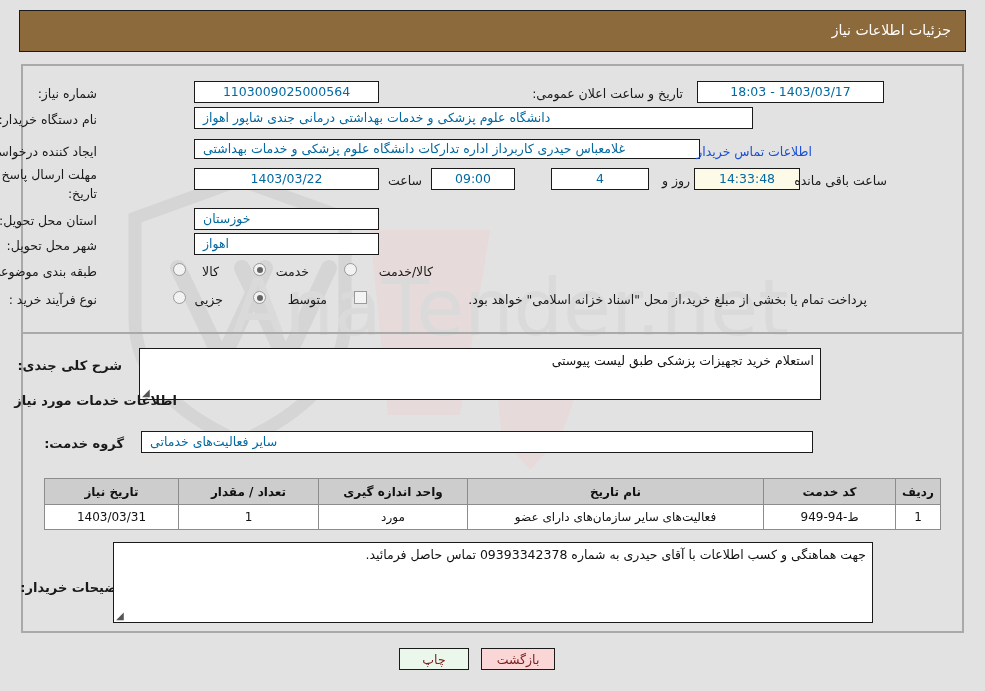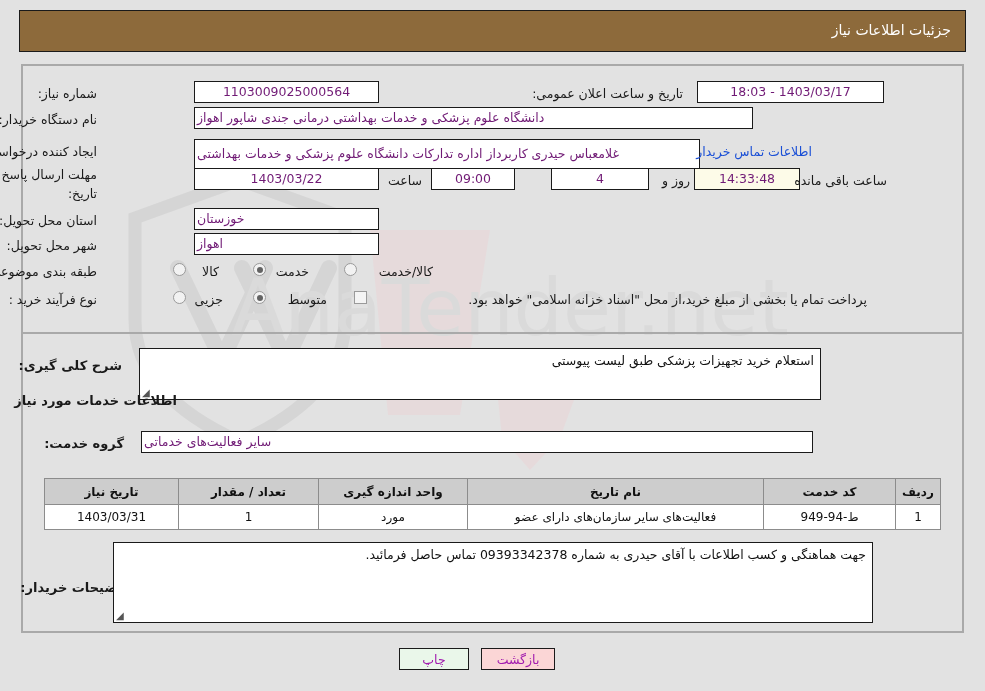--- a/index.html
+++ b/index.html
@@ -77,23 +77,23 @@
   }
   .lbl.bold { font-weight: bold; font-size: 13px; }
 
   
   .box {
     position: absolute;
     background: #ffffff;
     border: 1px solid #1a1a1a;
     box-sizing: border-box;
     font-size: 12.5px;
-    color: #701a75;
+    color: #0369a1;
     line-height: 1;
-    padding: 0 2px;
+    padding: 0 8px;
     display: flex;
     align-items: center;
     white-space: nowrap;
     overflow: hidden;
     font-family: "DejaVu Sans", "Liberation Sans", sans-serif;
   }
   .box.center { justify-content: center; }
   .box.right  { justify-content: flex-end; }
   .box.cream  { background: #fdfbe8; }
 
@@ -181,21 +181,21 @@
     color: #111;
     font-size: 12px;
   }
 
   
   .btn {
     position: absolute;
     border: 1px solid #1a1a1a;
     box-sizing: border-box;
     font-size: 12.5px;
-    color: #a21caf;
+    color: #7f1d1d;
     display: flex;
     align-items: center;
     justify-content: center;
     cursor: pointer;
     font-family: "DejaVu Sans", "Liberation Sans", sans-serif;
   }
   .btn.print  { background: #eaf7ea; }
   .btn.back   { background: #fbd6d6; }
 </style>
 </head>
@@ -224,21 +224,21 @@
   <div class="lbl" style="right:888px; top:86px;">شماره نیاز:</div>
   <div class="box center" style="right:606px; top:81px; width:185px; height:22px;">1103009025000564</div>
 
   <div class="lbl" style="right:302px; top:86px;">تاریخ و ساعت اعلان عمومی:</div>
   <div class="box center" style="right:101px; top:81px; width:187px; height:22px;">1403/03/17 - 18:03</div>
 
   <div class="lbl" style="right:888px; top:112px;">نام دستگاه خریدار:</div>
   <div class="box right" style="right:232px; top:107px; width:559px; height:22px;">دانشگاه علوم پزشکی و خدمات بهداشتی درمانی جندی شاپور اهواز</div>
 
   <div class="lbl" style="right:888px; top:144px;">ایجاد کننده درخواست:</div>
-  <div class="box right" style="right:285px; top:139px; width:506px; height:30px;">غلامعباس حیدری کاربرداز اداره تدارکات دانشگاه علوم پزشکی و خدمات بهداشتی</div>
+  <div class="box right" style="right:285px; top:139px; width:506px; height:20px;">غلامعباس حیدری کاربرداز اداره تدارکات دانشگاه علوم پزشکی و خدمات بهداشتی</div>
   <div class="link" style="right:173px; top:144px;">اطلاعات تماس خریدار</div>
 
   <div class="lbl" style="right:888px; top:167px;">مهلت ارسال پاسخ: تا</div>
   <div class="lbl" style="right:888px; top:186px;">تاریخ:</div>
 
   <div class="box center" style="right:606px; top:168px; width:185px; height:22px;">1403/03/22</div>
   <div class="lbl" style="right:563px; top:173px;">ساعت</div>
   <div class="box center" style="right:470px; top:168px; width:84px; height:22px;">09:00</div>
   <div class="box center" style="right:336px; top:168px; width:98px; height:22px;">4</div>
   <div class="lbl" style="right:295px; top:173px;">روز و</div>
@@ -262,21 +262,21 @@
   <div class="lbl" style="right:888px; top:292px;">نوع فرآیند خرید :</div>
   <div class="radio" style="right:799px; top:291px;"></div>
   <div class="lbl" style="right:762px; top:292px;">جزیی</div>
   <div class="radio on" style="right:719px; top:291px;"></div>
   <div class="lbl" style="right:658px; top:292px;">متوسط</div>
   <div class="checkbox" style="right:618px; top:291px;"></div>
   <div class="lbl" style="right:118px; top:292px;">پرداخت تمام یا بخشی از مبلغ خرید،از محل "اسناد خزانه اسلامی" خواهد بود.</div>
 
   <div class="panel2"></div>
 
-  <div class="lbl bold" style="right:863px; top:358px;">شرح کلی گیری:</div>
+  <div class="lbl bold" style="right:863px; top:358px;">شرح کلی جندی:</div>
   <div class="ta" style="right:164px; top:348px; width:682px; height:52px;">
     <span>استعلام خرید تجهیزات پزشکی طبق لیست پیوستی</span>
     <span class="resizer">◣</span>
   </div>
 
   <div class="lbl bold" style="right:808px; top:393px;">اطلاعات خدمات مورد نیاز</div>
 
   <div class="lbl bold" style="right:861px; top:436px;">گروه خدمت:</div>
   <div class="box right" style="right:172px; top:431px; width:672px; height:22px;">سایر فعالیت‌های خدماتی</div>
 

